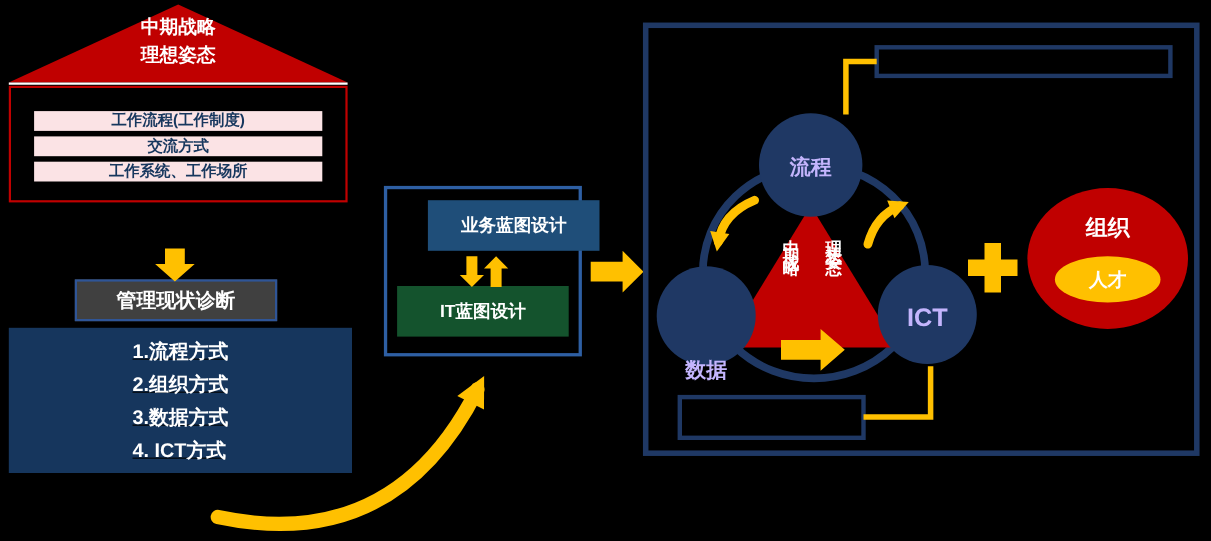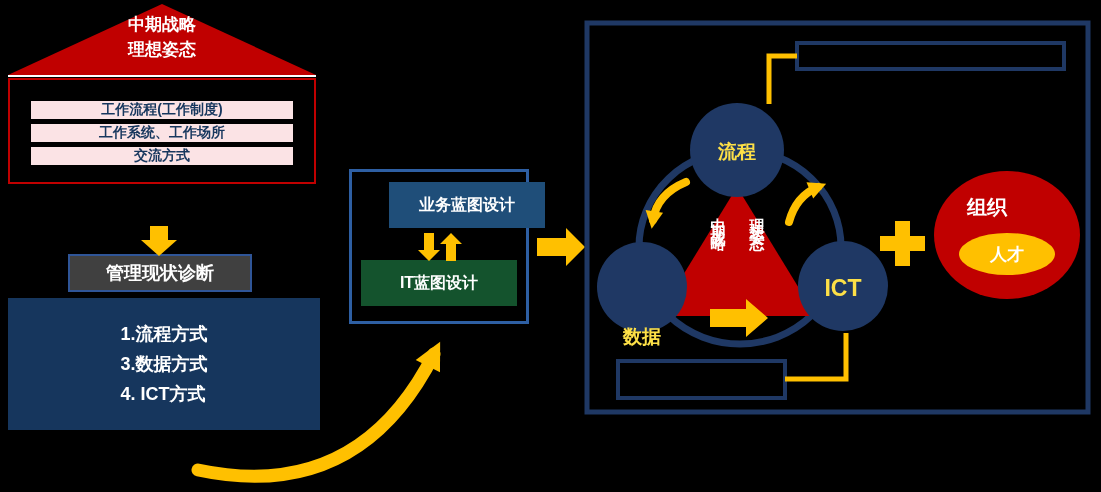--- a/index.html
+++ b/index.html
@@ -11,52 +11,53 @@
   .center{display:flex;align-items:center;justify-content:center;text-align:center;}
 
   
   .house-body{left:8px;top:78px;width:308px;height:106px;border:2px solid #C00000;background:#000;
               display:flex;flex-direction:column;gap:5px;padding:21px;}
   .house-row{flex:1;background:#FBE3E5;font-size:14px;}
 
   
   .diag-header{left:68px;top:254px;width:184px;height:38px;background:#404040;
                border:2px solid #2F5597;font-size:18px;}
-  .diag-box{left:8px;top:298px;width:312px;height:132px;background:#16365D;}
+  .diag-box{left:8px;top:298px;width:312px;height:132px;background:#16365D;text-decoration:underline;}
   .diag-inner{text-align:left;font-size:18px;line-height:30px;}
 
   
   .bp-panel{left:349px;top:169px;width:180px;height:155px;border:3px solid #2E5FA3;background:#000;}
   .bp-top{left:361px;top:182px;width:156px;height:46px;background:#1F4E79;font-size:16px;margin-left:28px;}
   .bp-bottom{left:361px;top:260px;width:156px;height:46px;background:#14532d;font-size:16px;}
 
   
-  .circle-label{position:absolute;color:#fde047;font-weight:bold;text-align:center;width:80px;}
+  .circle-label{position:absolute;color:#c4b5fd;font-weight:bold;text-align:center;width:80px;}
   .vtext{position:absolute;writing-mode:vertical-rl;color:#fff;font-weight:bold;
          font-size:15px;letter-spacing:6px;}
   .roof-title{left:6px;top:12px;width:312px;text-align:center;font-size:17px;line-height:25px;}
-  .org-label{left:967px;top:194px;width:80px;font-size:20px;}
+  .org-label{left:967px;top:194px;width:80px;text-align:center;font-size:20px;}
   .talent-label{left:967px;top:243px;width:80px;text-align:center;font-size:17px;}
 </style>
 </head>
 <body>
 
 <div class="canvas">
 
   <div class="abs house-body">
     <div class="house-row navy-bold center">工作流程(工作制度)</div>
+    <div class="house-row navy-bold center">交流方式</div>
     <div class="house-row navy-bold center">工作系统、工作场所</div>
-    <div class="house-row navy-bold center">交流方式</div>
   </div>
 
   <div class="abs diag-header white-bold center">管理现状诊断</div>
 
   <div class="abs diag-box center">
     <div class="diag-inner white-bold">
       <div>1.流程方式</div>
+      <div>2.组织方式</div>
       <div>3.数据方式</div>
       <div>4. ICT方式</div>
     </div>
   </div>
 
   <div class="abs bp-panel"></div>
   <div class="abs bp-top white-bold center">业务蓝图设计</div>
   <div class="abs bp-bottom white-bold center">IT蓝图设计</div>
 
   <svg class="abs" style="left:0;top:0;" width="1101" height="492" viewBox="0 0 1101 492">

